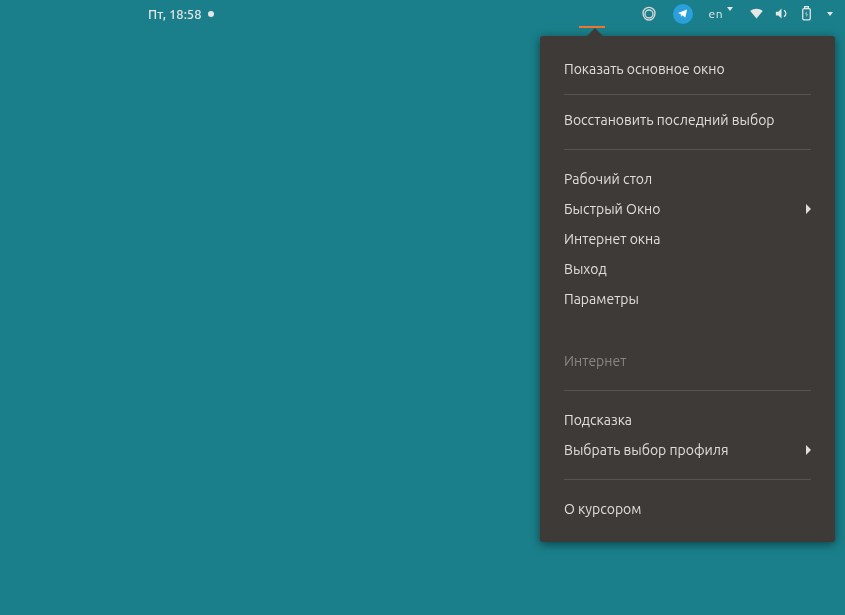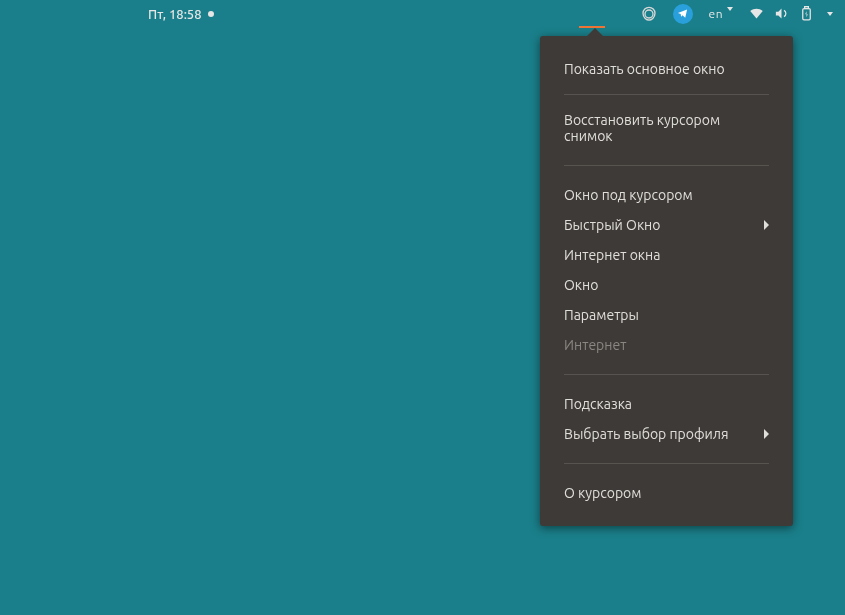--- a/index.html
+++ b/index.html
@@ -58,21 +58,21 @@
     .lang { font-size: 12px; letter-spacing: 0.5px; display: flex; align-items: flex-start; gap: 4px; }
     .lang .dd { width: 0; height: 0; border-left: 3px solid transparent; border-right: 3px solid transparent; border-top: 4px solid #e6e6e6; }
     .sys-icons { display: flex; align-items: center; gap: 10px; }
     .sys-icons svg { width: 15px; height: 15px; }
     .last-dd { width: 0; height: 0; border-left: 3px solid transparent; border-right: 3px solid transparent; border-top: 4px solid #e6e6e6; margin-left: 3px; }
 
     .popover {
       position: absolute;
       top: 36px;
       left: 540px;
-      width: 253px;
+      width: 295px;
       background: #3d3a37;
       border-radius: 3px;
       box-shadow: 0 2px 10px rgba(0,0,0,0.5);
       padding: 14px 0;
       color: #e0ded9;
       font-size: 14px;
     }
     .popover::before {
       content: '';
       position: absolute;
@@ -86,21 +86,21 @@
     .menu-section {
       padding: 4px 0;
     }
     .menu-item {
       padding: 7px 24px;
       cursor: default;
       display: flex;
       align-items: center;
       justify-content: space-between;
     }
-    .menu-item.disabled { color: #8a8782; }
+    .menu-item.disabled { color: #8a8782; margin-top: 32px; }
     .submenu-arrow {
       width: 0; height: 0;
       border-top: 5px solid transparent;
       border-bottom: 5px solid transparent;
       border-left: 5px solid #e0ded9;
     }
     .sep {
       height: 1px;
       background: #575450;
       margin: 10px 24px;
@@ -158,37 +158,37 @@
 
 <div class="active-indicator"></div>
 
 <div class="popover">
   <div class="menu-section">
     <div class="menu-item">
       <span>Показать основное окно</span>
     </div>
     <div class="sep"></div>
     <div class="menu-item">
-      <span>Восстановить курсором снимок</span>
+      <span>Восстановить последний выбор</span>
     </div>
   </div>
   <div class="sep"></div>
   <div class="menu-section">
     <div class="menu-item">
-      <span>Окно под курсором</span>
+      <span>Рабочий стол</span>
     </div>
     <div class="menu-item">
       <span>Быстрый Окно</span>
       <span class="submenu-arrow"></span>
     </div>
     <div class="menu-item">
       <span>Интернет окна</span>
     </div>
     <div class="menu-item">
-      <span>Окно</span>
+      <span>Выход</span>
     </div>
     <div class="menu-item">
       <span>Параметры</span>
     </div>
     <div class="menu-item disabled">
       <span>Интернет</span>
     </div>
   </div>
   <div class="sep"></div>
   <div class="menu-section">

